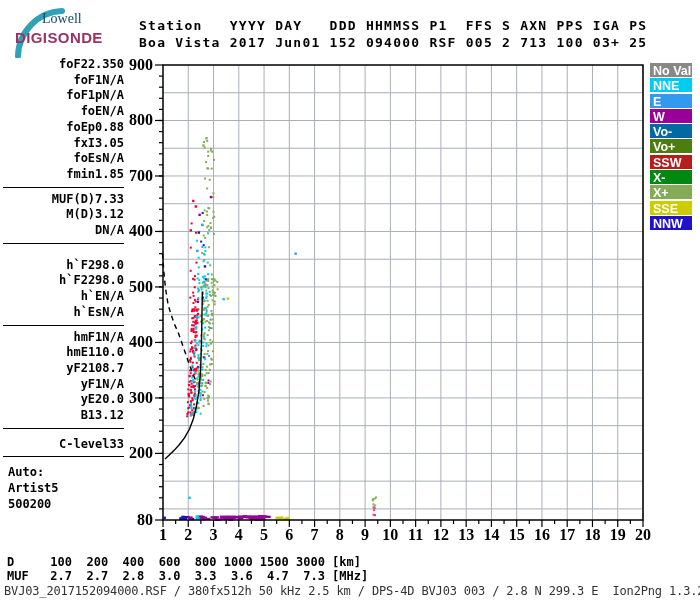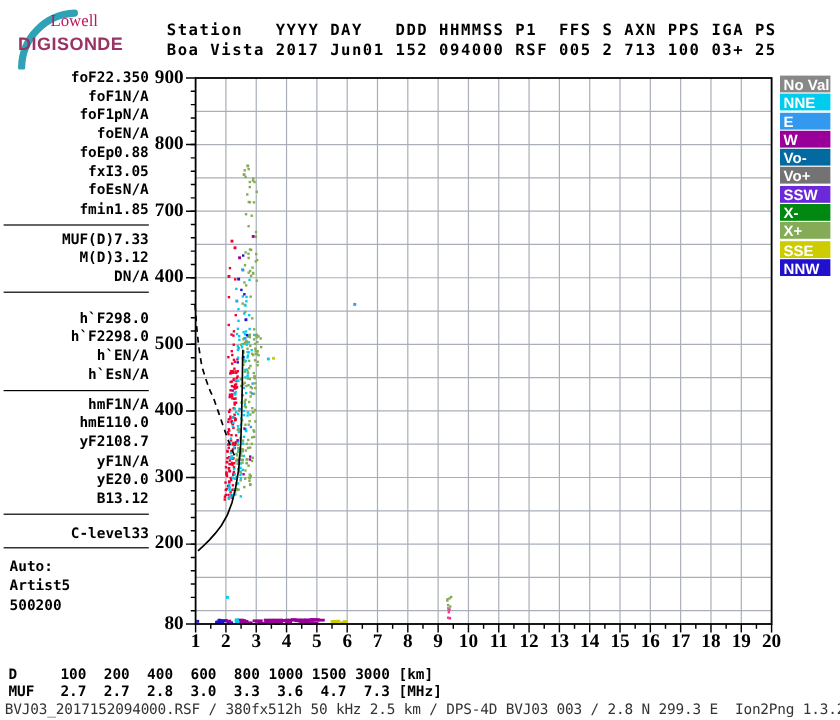--- a/index.html
+++ b/index.html
@@ -5,21 +5,21 @@
   html,body{margin:0;padding:0;}
   body{
     width:700px;height:600px;position:relative;background:#ffffff;
     font-family:"Liberation Sans", sans-serif;color:#000;overflow:hidden;
   }
   pre{margin:0;white-space:pre;}
   
   #logo{position:absolute;left:6px;top:6px;width:120px;height:48px;}
   #logo-arc{position:absolute;left:0;top:0;}
   #logo-top{position:absolute;left:36px;top:5px;font-family:"Liberation Serif",serif;
-    font-size:14px;color:#be185d;}
+    font-size:14px;color:#0c4a6e;}
   #logo-bottom{position:absolute;left:9px;top:23px;font-family:"Liberation Sans",sans-serif;
     font-weight:bold;font-size:15px;color:#993366;letter-spacing:.4px;}
   
   #header{position:absolute;left:139px;top:17px;font-family:"DejaVu Sans Mono",monospace;
     font-weight:bold;font-size:13px;line-height:17px;letter-spacing:1.25px;}
   
   #panel{position:absolute;left:8px;top:57px;width:116px;
     font-family:"DejaVu Sans Mono",monospace;font-weight:bold;font-size:12px;line-height:15.7px;}
   #panel .row{display:flex;justify-content:flex-end;}
   #panel .hline{border-top:1.5px solid #000;margin:4px 0 4px -5px;width:121px;}
@@ -853,22 +853,22 @@
     <div class="xlab" style="left: 604.737px;">19</div>
     <div class="xlab" style="left: 630px;">20</div>
   </div>
 
 <div id="legend">
     <div class="leg-item" style="background: rgb(136, 136, 136);">No Val</div>
     <div class="leg-item" style="background: rgb(0, 204, 238);">NNE</div>
     <div class="leg-item" style="background: rgb(51, 153, 238);">E</div>
     <div class="leg-item" style="background: rgb(153, 0, 153);">W</div>
     <div class="leg-item" style="background: #0369a1;">Vo-</div>
-    <div class="leg-item" style="background: #737373;">Vo+</div>
-    <div class="leg-item" style="background: #6d28d9;">SSW</div>
+    <div class="leg-item" style="background: #4d7c0f;">Vo+</div>
+    <div class="leg-item" style="background: #b91c1c;">SSW</div>
     <div class="leg-item" style="background: rgb(0, 136, 17);">X-</div>
     <div class="leg-item" style="background: rgb(132, 172, 86);">X+</div>
     <div class="leg-item" style="background: rgb(204, 204, 0);">SSE</div>
     <div class="leg-item" style="background: rgb(34, 17, 204);">NNW</div>
   </div>
 
 <pre id="muf-table"><span>D     100  200  400  600  800 1000 1500 3000 [km]</span>
 <span>MUF   2.7  2.7  2.8  3.0  3.3  3.6  4.7  7.3 [MHz]</span></pre>
 
 <pre id="footer-info">BVJ03_2017152094000.RSF / 380fx512h 50 kHz 2.5 km / DPS-4D BVJ03 003 / 2.8 N 299.3 E  Ion2Png 1.3.20</pre>

